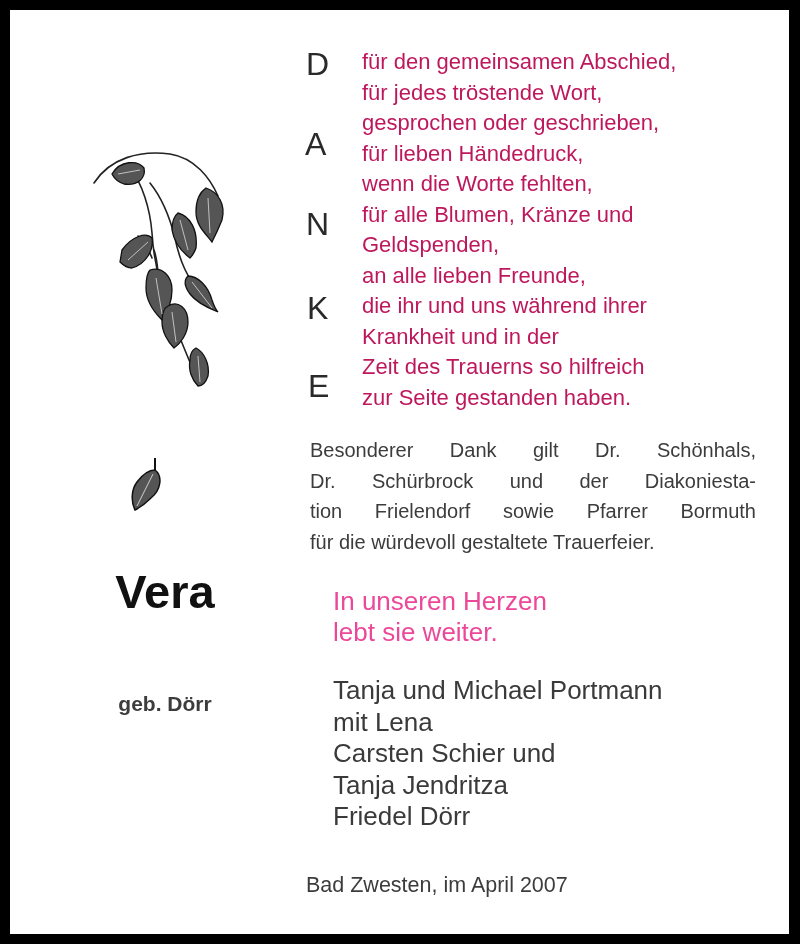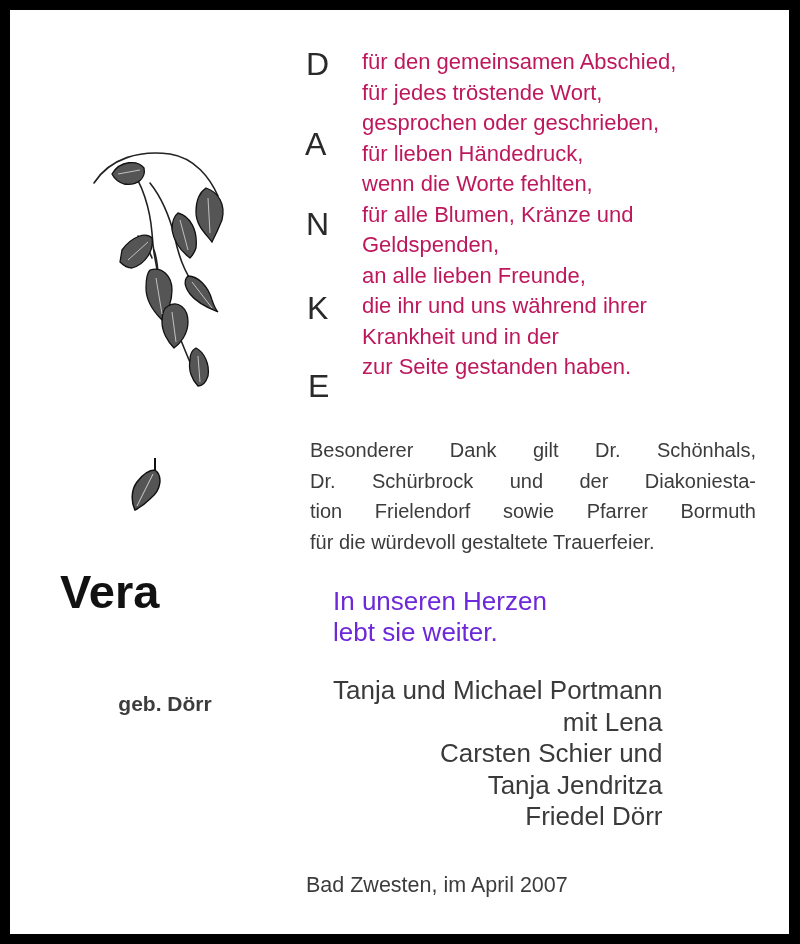--- a/index.html
+++ b/index.html
@@ -9,23 +9,23 @@
       background: #fff; color: #3a3a3a;
       font-family: "Liberation Sans", "DejaVu Sans", sans-serif;
     }
     .abs { position: absolute; white-space: nowrap; }
     .danke-letter { font-size: 32px; color: #2a2a2a; font-weight: normal; line-height: 1; }
     .danke-line { font-size: 22px; line-height: 30.5px; color: #be185d; }
     .danke-lines { position: absolute; left: 352px; top: 37px; }
     .special { position: absolute; left: 300px; top: 425px; width: 446px; font-size: 20px; line-height: 30.5px; color: #3c3c3c; text-align: justify; }
     .special div { text-align: justify; text-align-last: justify; }
     .special div:last-child { text-align-last: left; }
-    .name { position: absolute; left: 50px; width: 210px; text-align: left; font-weight: bold; color: #111; font-size: 47px; line-height: 52px; }
+    .name { position: absolute; left: 50px; width: 210px; text-align: center; font-weight: bold; color: #111; font-size: 47px; line-height: 52px; }
     .sub { position: absolute; left: 50px; width: 210px; text-align: center; font-size: 21px; color: #3c3c3c; }
-    .memory { position: absolute; left: 323px; font-size: 26px; line-height: 31px; color: #6d28d9; }
+    .memory { position: absolute; left: 323px; font-size: 26px; line-height: 31px; color: #ec4899; }
     .family { position: absolute; left: 323px; font-size: 26px; line-height: 31.5px; color: #3a3a3a; }
     .place { position: absolute; left: 296px; top: 863px; font-size: 21.5px; color: #3c3c3c; }
     svg { position: absolute; }
   </style>
 </head>
 <body>
 
 <div class="frame">
 
   <svg style="left:70px; top:128px;" width="160" height="250" viewBox="0 0 160 250">
@@ -74,39 +74,40 @@
     <div class="danke-line">für den gemeinsamen Abschied,</div>
     <div class="danke-line">für jedes tröstende Wort,</div>
     <div class="danke-line">gesprochen oder geschrieben,</div>
     <div class="danke-line">für lieben Händedruck,</div>
     <div class="danke-line">wenn die Worte fehlten,</div>
     <div class="danke-line">für alle Blumen, Kränze und</div>
     <div class="danke-line">Geldspenden,</div>
     <div class="danke-line">an alle lieben Freunde,</div>
     <div class="danke-line">die ihr und uns während ihrer</div>
     <div class="danke-line">Krankheit und in der</div>
+    <div class="danke-line">Zeit des Trauerns so hilfreich</div>
     <div class="danke-line">zur Seite gestanden haben.</div>
   </div>
 
   <div class="special">
     <div>Besonderer Dank gilt Dr. Schönhals,</div>
     <div>Dr. Schürbrock und der Diakoniesta-</div>
     <div>tion Frielendorf sowie Pfarrer Bormuth</div>
     <div>für die würdevoll gestaltete Trauerfeier.</div>
   </div>
 
   <div class="name" style="top:556px;">Vera</div>
   <div class="sub" style="top:682px;font-weight:bold;">geb. Dörr</div>
 
   <div class="memory" style="top:576px;">
     <div>In unseren Herzen</div>
     <div>lebt sie weiter.</div>
   </div>
 
-  <div class="family" style="top:665px;text-align:right;">
+  <div class="family" style="top:665px;">
     <div>Tanja und Michael Portmann</div>
     <div>mit Lena</div>
     <div>Carsten Schier und</div>
     <div>Tanja Jendritza</div>
     <div>Friedel Dörr</div>
   </div>
 
   <div class="place">Bad Zwesten, im April 2007</div>
 </div>
 

